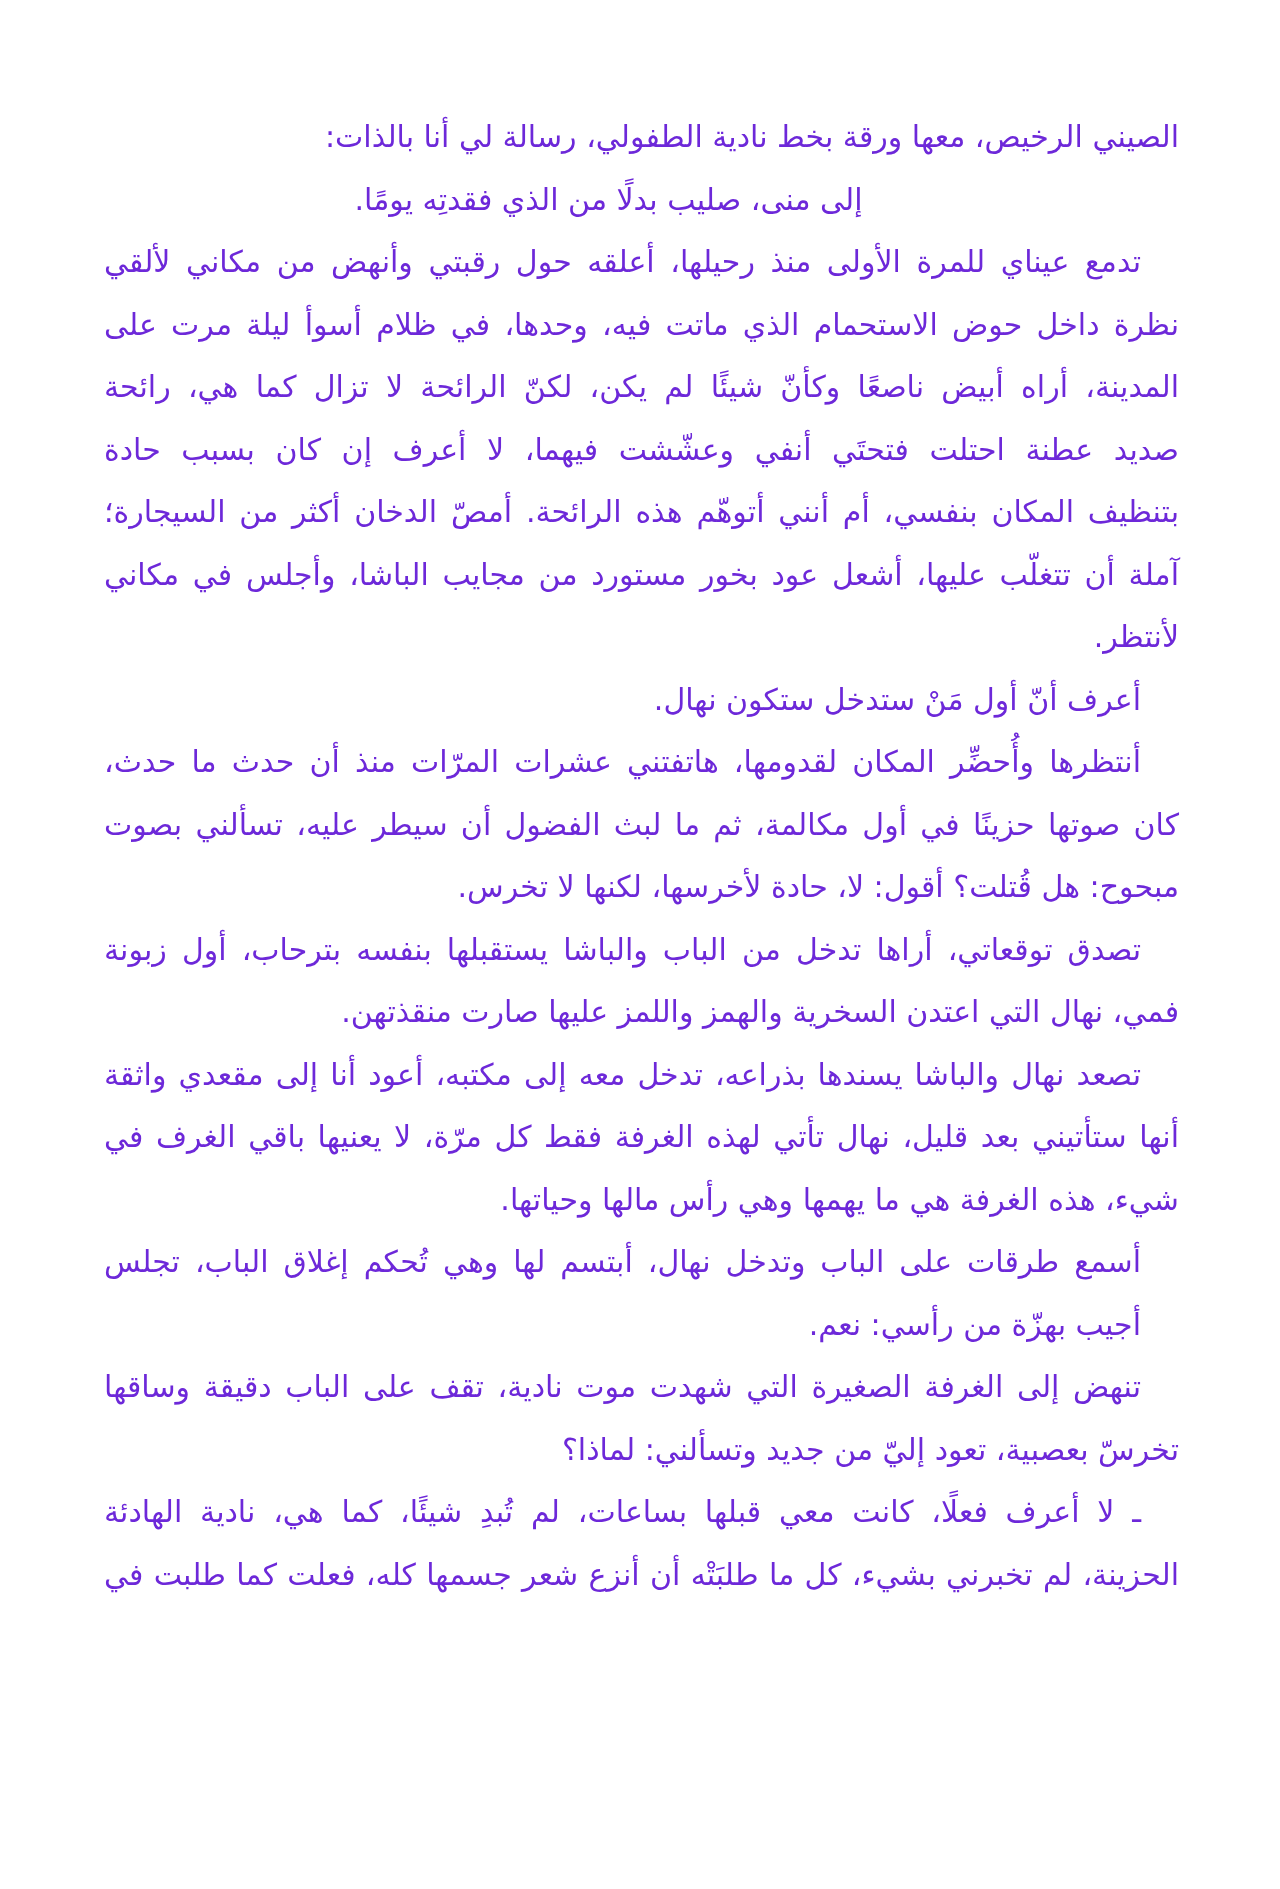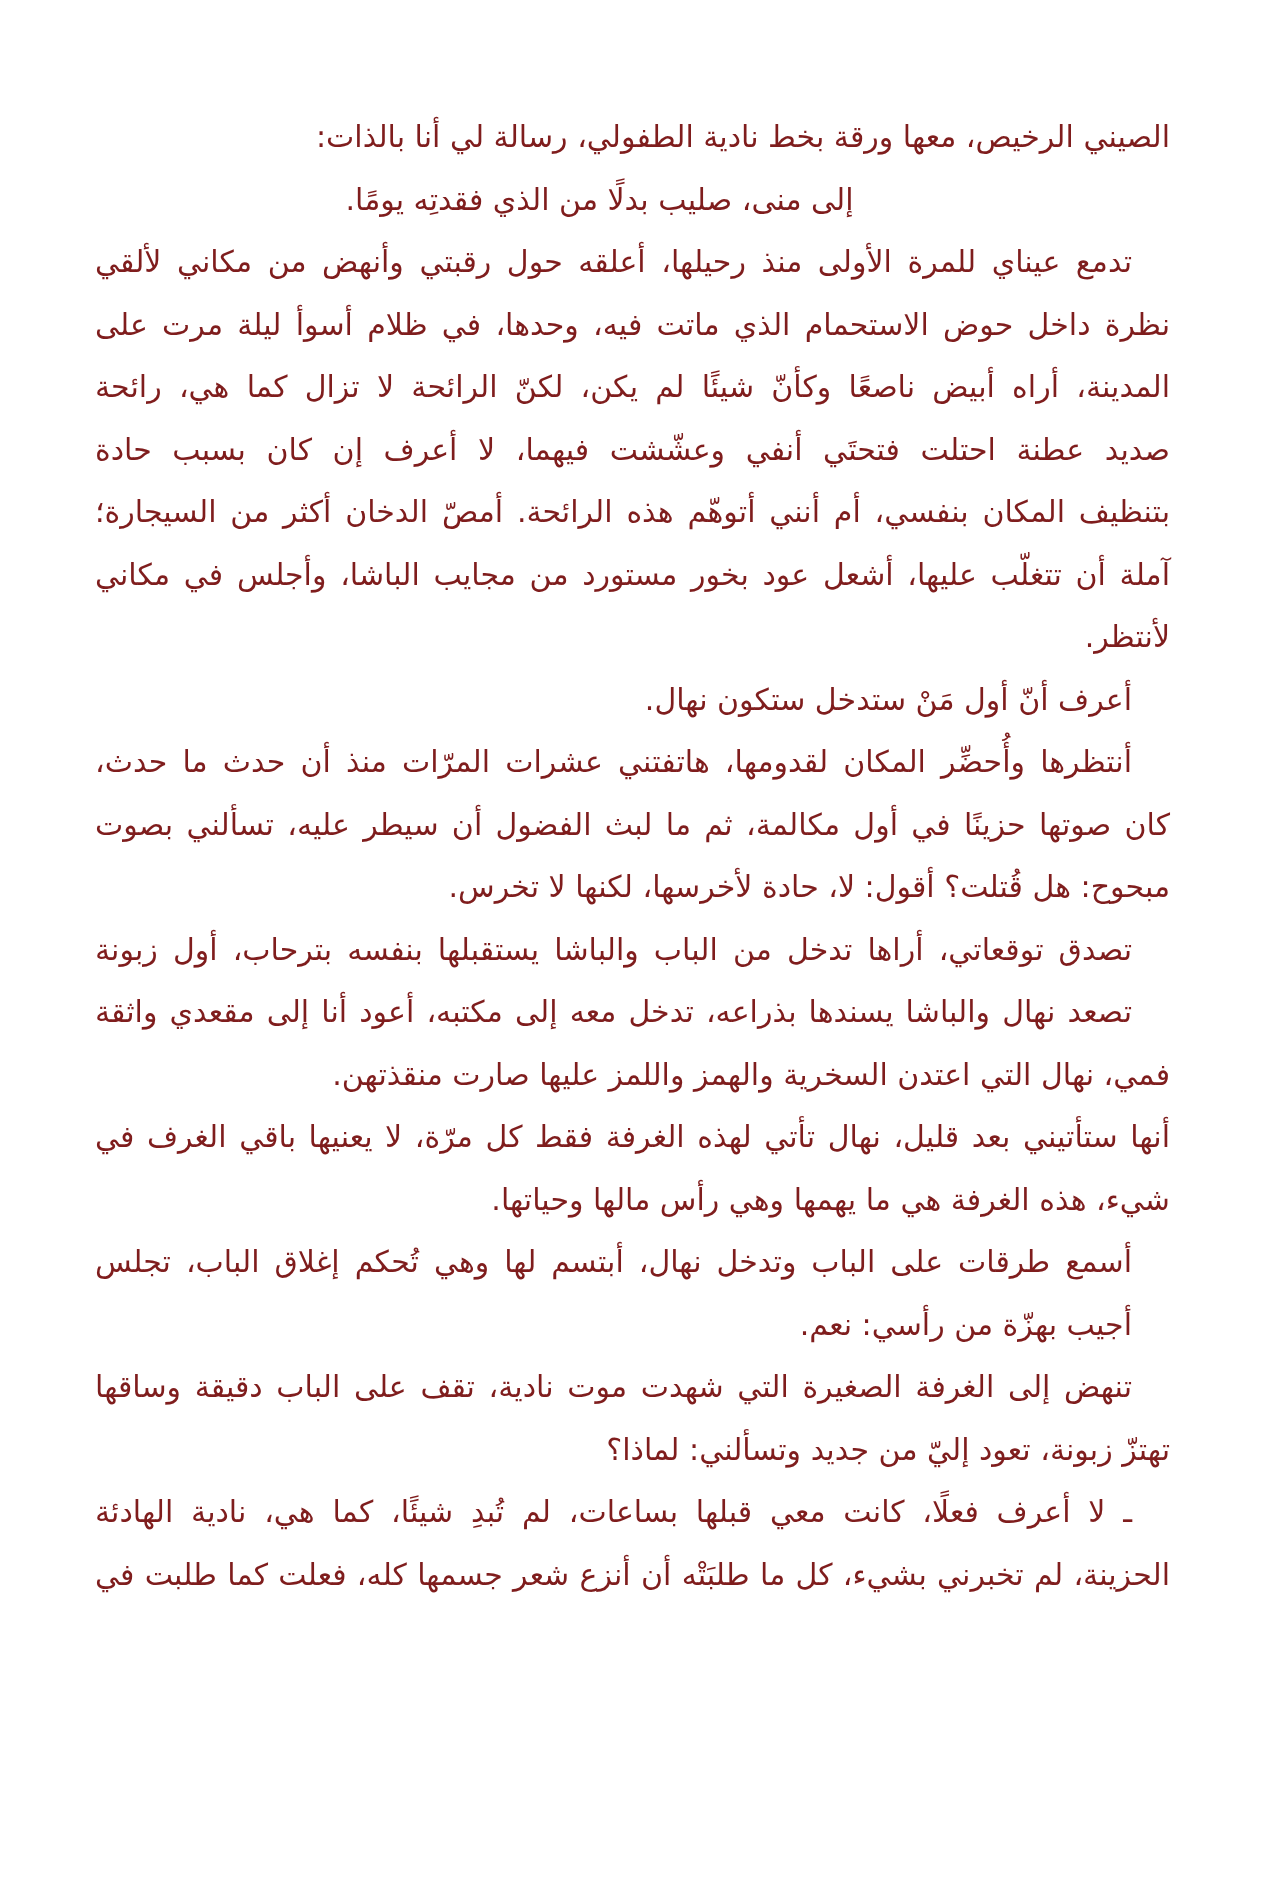--- a/index.html
+++ b/index.html
@@ -50,39 +50,39 @@
   .line.end,
   .line.start-end {
     text-align: right;
     text-align-last: right;
   }
 </style>
 </head>
 <body>
 
 <div class="page">
-  <div class="textblock" dir="rtl" style="color: #7f1d1d;">
+  <div class="textblock" dir="rtl" style="color: #6d28d9; margin-left: 9px;">
       <div class="line end">الصيني الرخيص، معها ورقة بخط نادية الطفولي، رسالة لي أنا بالذات:</div>
       <div class="line quote">إلى منى، صليب بدلًا من الذي فقدتِه يومًا.</div>
       <div class="line start">تدمع عيناي للمرة الأولى منذ رحيلها، أعلقه حول رقبتي وأنهض من مكاني لألقي</div>
       <div class="line full">نظرة داخل حوض الاستحمام الذي ماتت فيه، وحدها، في ظلام أسوأ ليلة مرت على</div>
       <div class="line full">المدينة، أراه أبيض ناصعًا وكأنّ شيئًا لم يكن، لكنّ الرائحة لا تزال كما هي، رائحة</div>
       <div class="line full">صديد عطنة احتلت فتحتَي أنفي وعشّشت فيهما، لا أعرف إن كان بسبب حادة</div>
       <div class="line full">بتنظيف المكان بنفسي، أم أنني أتوهّم هذه الرائحة. أمصّ الدخان أكثر من السيجارة؛</div>
       <div class="line full">آملة أن تتغلّب عليها، أشعل عود بخور مستورد من مجايب الباشا، وأجلس في مكاني</div>
       <div class="line end">لأنتظر.</div>
       <div class="line start-end">أعرف أنّ أول مَنْ ستدخل ستكون نهال.</div>
       <div class="line start">أنتظرها وأُحضِّر المكان لقدومها، هاتفتني عشرات المرّات منذ أن حدث ما حدث،</div>
       <div class="line full">كان صوتها حزينًا في أول مكالمة، ثم ما لبث الفضول أن سيطر عليه، تسألني بصوت</div>
       <div class="line end">مبحوح: هل قُتلت؟ أقول: لا، حادة لأخرسها، لكنها لا تخرس.</div>
       <div class="line start">تصدق توقعاتي، أراها تدخل من الباب والباشا يستقبلها بنفسه بترحاب، أول زبونة</div>
+      <div class="line end">فمي، نهال التي اعتدن السخرية والهمز واللمز عليها صارت منقذتهن.</div>
       <div class="line start">تصعد نهال والباشا يسندها بذراعه، تدخل معه إلى مكتبه، أعود أنا إلى مقعدي واثقة</div>
-      <div class="line end">فمي، نهال التي اعتدن السخرية والهمز واللمز عليها صارت منقذتهن.</div>
       <div class="line full">أنها ستأتيني بعد قليل، نهال تأتي لهذه الغرفة فقط كل مرّة، لا يعنيها باقي الغرف في</div>
       <div class="line end">شيء، هذه الغرفة هي ما يهمها وهي رأس مالها وحياتها.</div>
       <div class="line start">أسمع طرقات على الباب وتدخل نهال، أبتسم لها وهي تُحكم إغلاق الباب، تجلس</div>
       <div class="line start-end">أجيب بهزّة من رأسي: نعم.</div>
       <div class="line start">تنهض إلى الغرفة الصغيرة التي شهدت موت نادية، تقف على الباب دقيقة وساقها</div>
-      <div class="line end">تهتزّ زبونة، تعود إليّ من جديد وتسألني: لماذا؟</div>
+      <div class="line end">تخرسّ بعصبية، تعود إليّ من جديد وتسألني: لماذا؟</div>
       <div class="line start">ـ لا أعرف فعلًا، كانت معي قبلها بساعات، لم تُبدِ شيئًا، كما هي، نادية الهادئة</div>
       <div class="line full">الحزينة، لم تخبرني بشيء، كل ما طلبَتْه أن أنزع شعر جسمها كله، فعلت كما طلبت في</div>
     </div>
 </div>
 
 </body></html>

